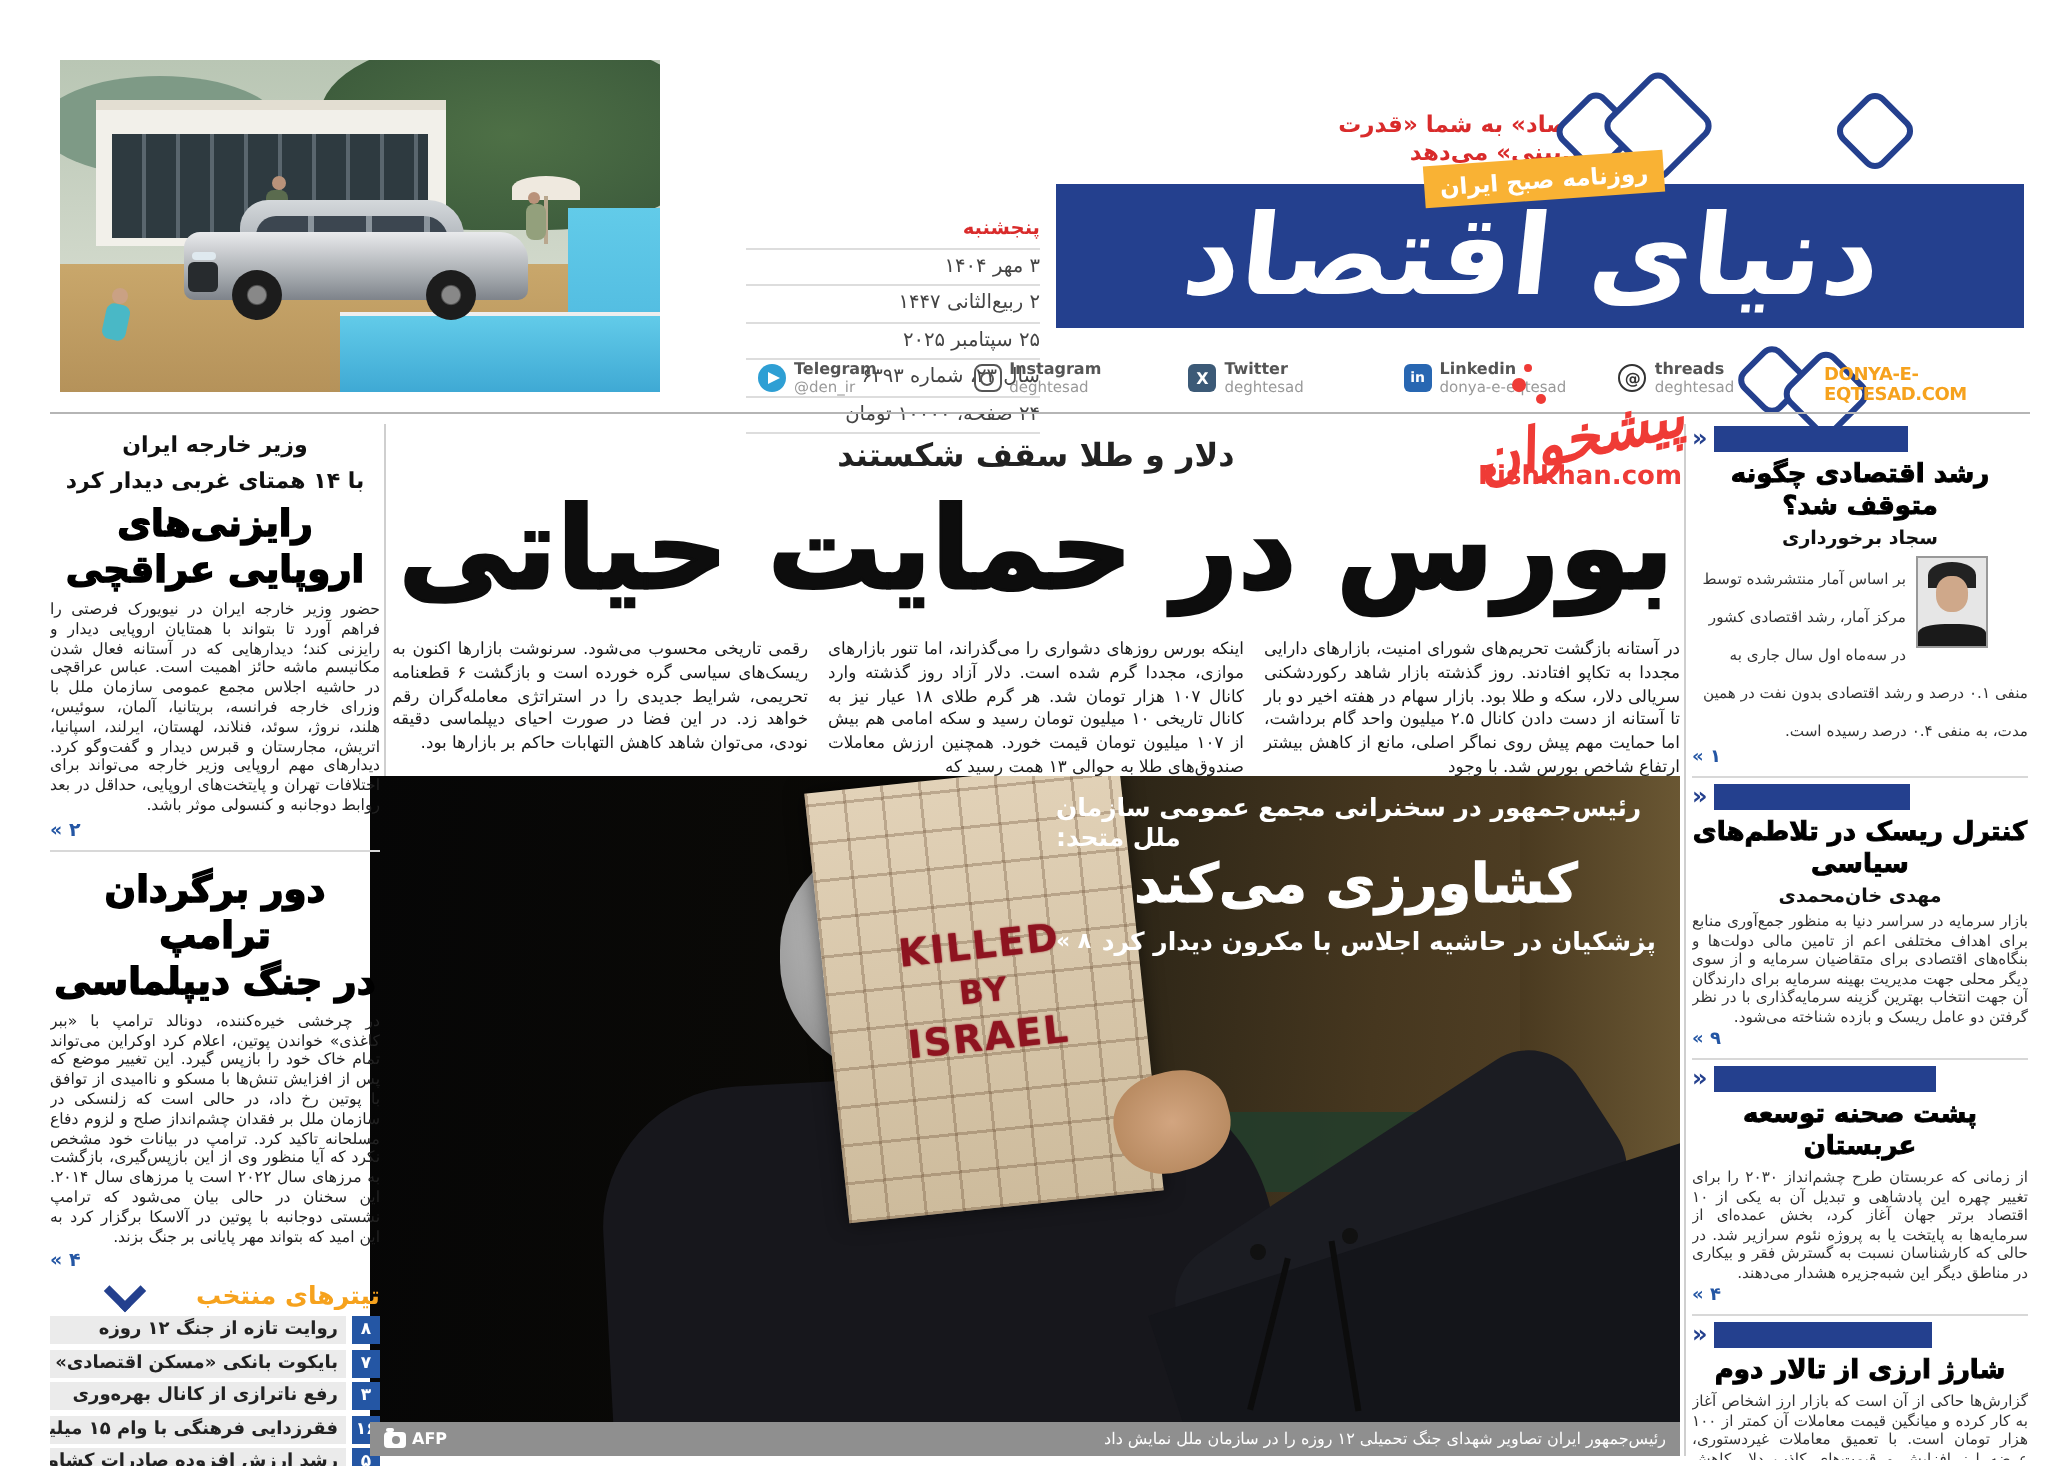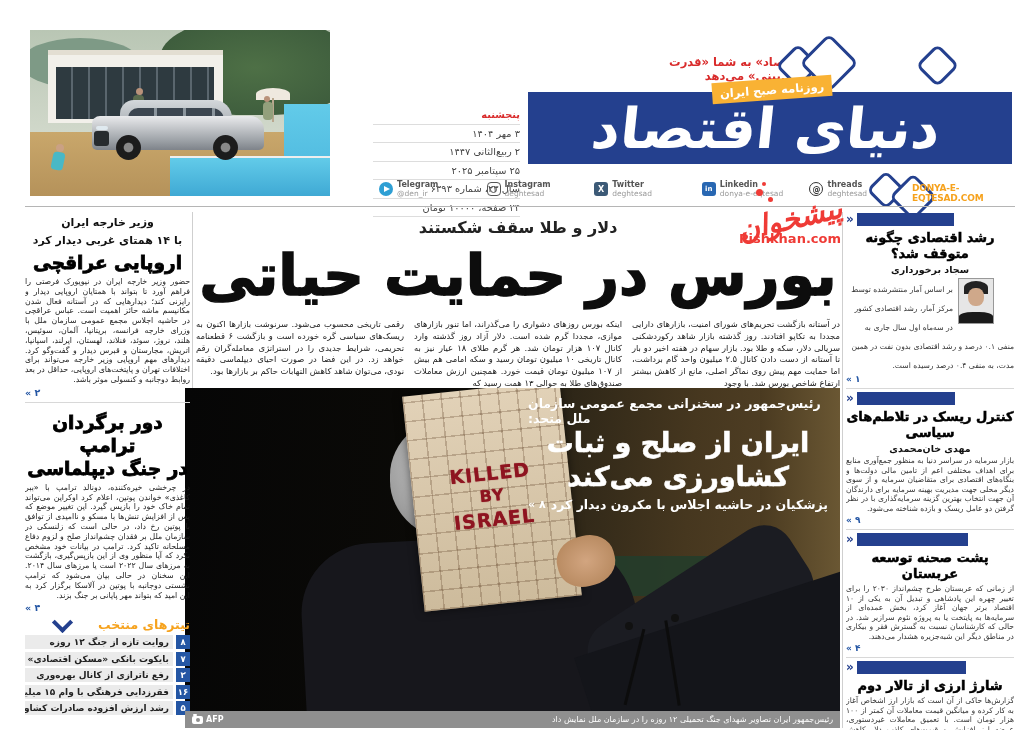--- a/index.html
+++ b/index.html
@@ -291,21 +291,20 @@
       <span class="poster-line mid">BY</span>
       <span class="poster-line">ISRAEL</span>
     </div>
     <span class="ph-fist"></span>
     <span class="ph-mic m1"></span>
     <span class="ph-mic m2"></span>
     <span class="ph-tip t1"></span>
     <span class="ph-tip t2"></span>
     <div class="ph-ov">
       <div class="ph-kicker">رئیس‌جمهور در سخنرانی مجمع عمومی سازمان ملل متحد:</div>
-      <div class="ph-h">ایران از صلح و ثبات</div>
       <div class="ph-h">کشاورزی می‌کند</div>
       <div class="ph-subrow">
         <span class="ph-sub">پزشکیان در حاشیه اجلاس با مکرون دیدار کرد</span>
         <span class="ph-pref">« ۸</span>
       </div>
     </div>
     <div class="pcaption">
       <span class="cap-text">رئیس‌جمهور ایران تصاویر شهدای جنگ تحمیلی ۱۲ روزه را در سازمان ملل نمایش داد</span>
       <span class="credit">
         <span class="cam"></span>
@@ -369,20 +368,21 @@
 
     </div>
 
   </div>
 
   <div class="abs leftcol">
     <div>
       <div class="lkicker">وزیر خارجه ایران</div>
       <div class="lkicker">با ۱۴ همتای غربی دیدار کرد</div>
       <div class="ltitle">
+          <span style="display:block">رایزنی‌های</span>
           <span style="display:block">اروپایی عراقچی</span>
         </div>
       <div class="lbody">حضور وزیر خارجه ایران در نیویورک فرصتی را فراهم آورد تا بتواند با همتایان اروپایی دیدار و رایزنی کند؛ دیدارهایی که در آستانه فعال شدن مکانیسم ماشه حائز اهمیت است. عباس عراقچی در حاشیه اجلاس مجمع عمومی سازمان ملل با وزرای خارجه فرانسه، بریتانیا، آلمان، سوئیس، هلند، نروژ، سوئد، فنلاند، لهستان، ایرلند، اسپانیا، اتریش، مجارستان و قبرس دیدار و گفت‌وگو کرد. دیدارهای مهم اروپایی وزیر خارجه می‌تواند برای اختلافات تهران و پایتخت‌های اروپایی، حداقل در بعد روابط دوجانبه و کنسولی موثر باشد.</div>
       <div class="lref">« ۲</div>
     </div>
 
     <div class="article2">
       <div class="ltitle">
           <span style="display:block">دور برگردان ترامپ</span>
           <span style="display:block">در جنگ دیپلماسی</span>

